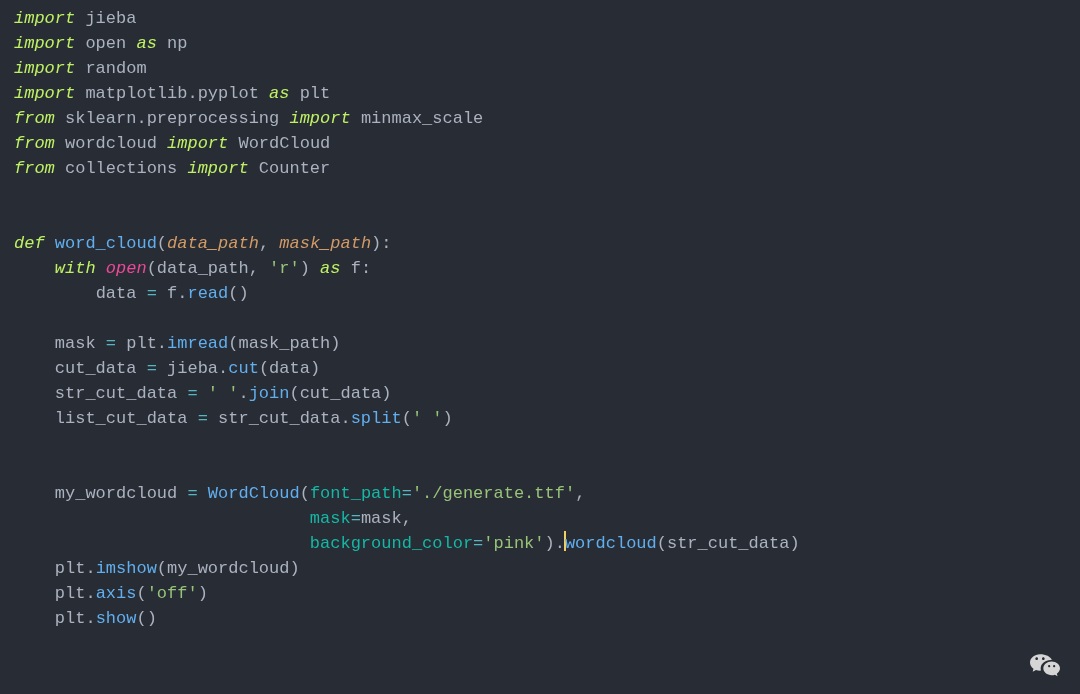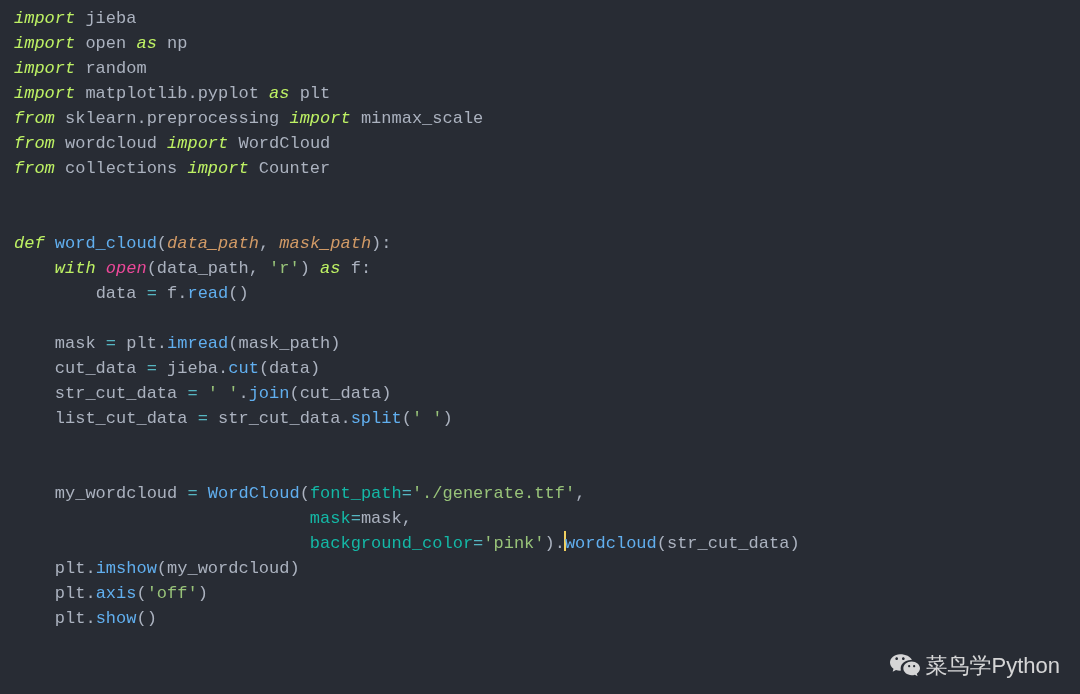--- a/index.html
+++ b/index.html
@@ -79,14 +79,13 @@
 <span>                             <span class="arg">background_color</span><span class="op">=</span><span class="str">'pink'</span><span class="punct">).</span><span class="cursor"></span><span class="call">wordcloud</span><span class="punct">(</span><span class="var">str_cut_data</span><span class="punct">)</span></span>
 <span>    <span class="var">plt</span><span class="punct">.</span><span class="call">imshow</span><span class="punct">(</span><span class="var">my_wordcloud</span><span class="punct">)</span></span>
 <span>    <span class="var">plt</span><span class="punct">.</span><span class="call">axis</span><span class="punct">(</span><span class="str">'off'</span><span class="punct">)</span></span>
 <span>    <span class="var">plt</span><span class="punct">.</span><span class="call">show</span><span class="punct">()</span></span></pre>
 
 <div class="watermark">
   <svg class="wm-icon" viewBox="0 0 36 30">
     <path d="M12 2C5.4 2 0 6.5 0 12c0 3 1.6 5.7 4.2 7.6l-1 3.6 4-2.2c1.5.5 3 .8 4.8.8.4 0 .8 0 1.2-.1-.3-.9-.4-1.8-.4-2.7 0-5.5 5.4-10 12-10 .5 0 1 0 1.4.1C24.8 4.7 18.9 2 12 2zm-4 7c-.9 0-1.6-.7-1.6-1.6S7.1 5.8 8 5.8s1.6.7 1.6 1.6S8.9 9 8 9zm8 0c-.9 0-1.6-.7-1.6-1.6s.7-1.6 1.6-1.6 1.6.7 1.6 1.6S16.9 9 16 9z"></path>
     <path d="M36 19c0-4.6-4.5-8.3-10-8.3s-10 3.7-10 8.3 4.5 8.3 10 8.3c1.3 0 2.6-.2 3.8-.6l3.3 1.8-.9-3c2.3-1.5 3.8-3.9 3.8-6.5zm-13-1.3c-.7 0-1.3-.6-1.3-1.3s.6-1.3 1.3-1.3 1.3.6 1.3 1.3-.6 1.3-1.3 1.3zm6 0c-.7 0-1.3-.6-1.3-1.3s.6-1.3 1.3-1.3 1.3.6 1.3 1.3-.6 1.3-1.3 1.3z"></path>
   </svg>
-  <span>菜鸟学Python</span>
 </div>
 
 </body></html>

